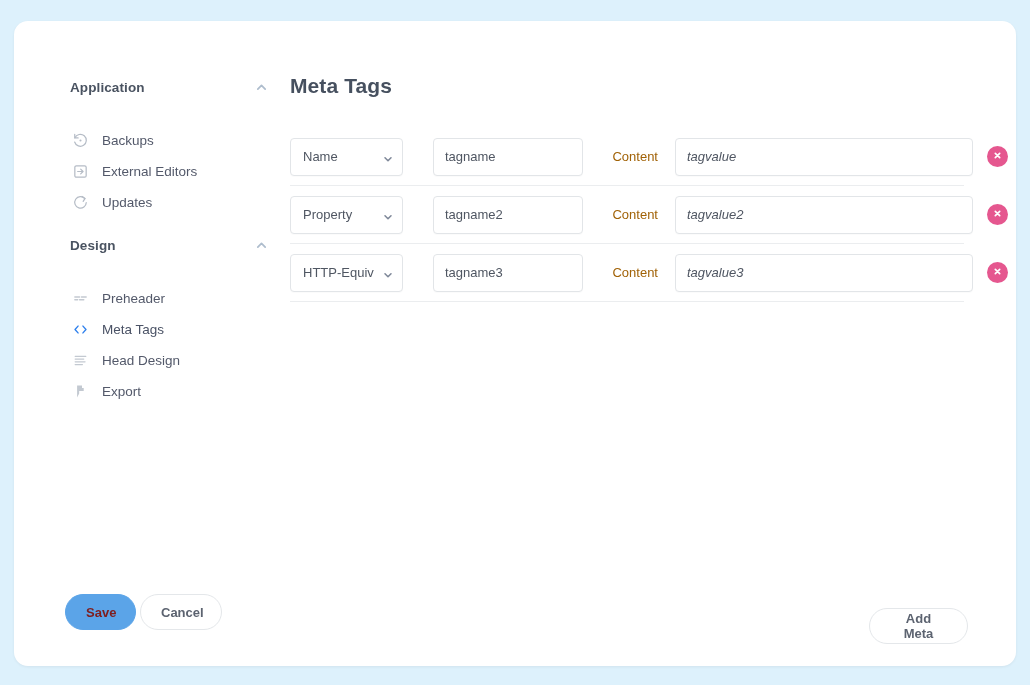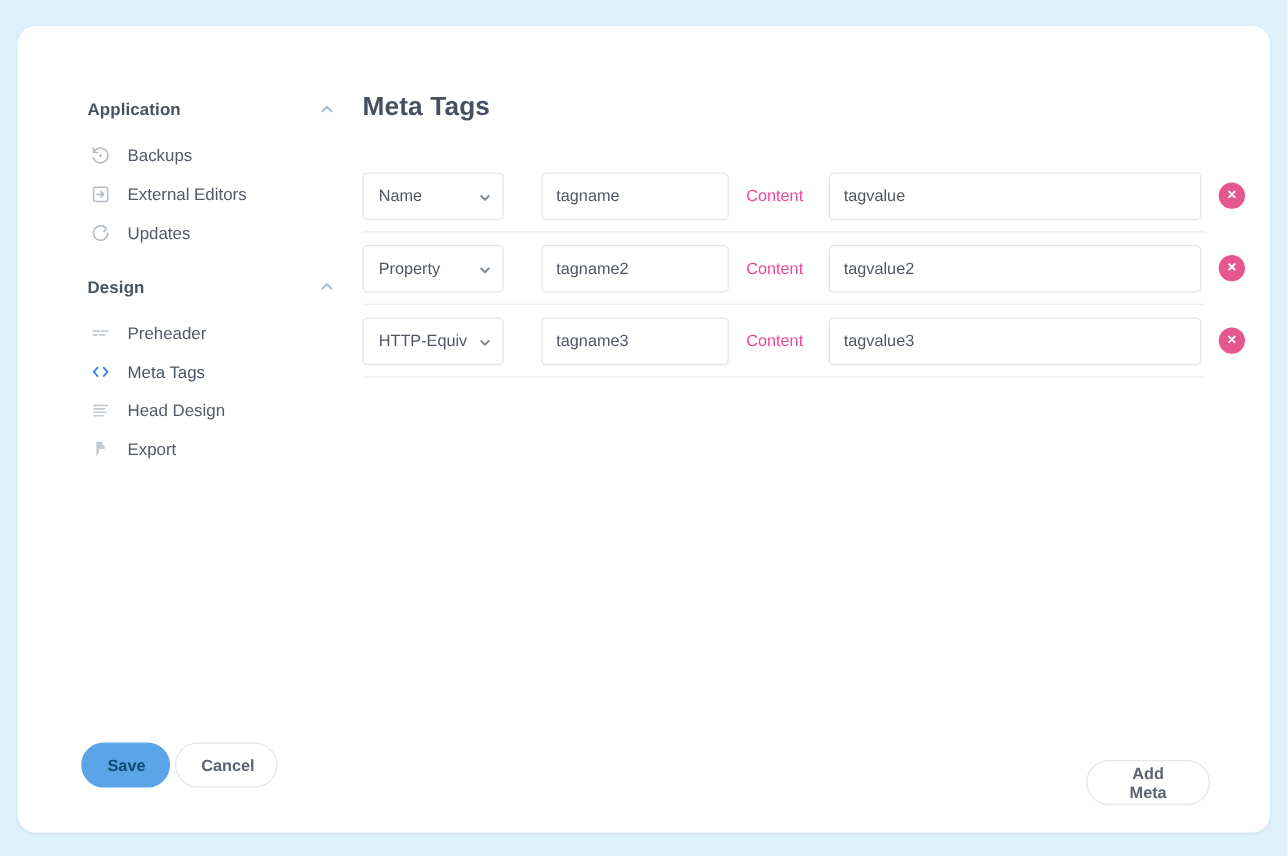--- a/index.html
+++ b/index.html
@@ -44,21 +44,21 @@
   .group-title {
     font-size: 13.5px;
     font-weight: bold;
     color: #4a5361;
     letter-spacing: 0.1px;
   }
   .chevron-up {
     width: 13px; height: 13px;
     display: block;
   }
-  .nav-items { margin-top: 9px; }
+  .nav-items { margin-top: 25px; }
   .nav-item {
     display: flex;
     align-items: center;
     height: 31px;
     padding-left: 13px;
     cursor: pointer;
   }
   .nav-icon {
     width: 18px;
     height: 18px;
@@ -140,28 +140,28 @@
     font-family: "Liberation Sans", sans-serif;
     font-size: 13px;
     color: #4f5662;
     padding: 0 11px;
     outline: none;
     box-shadow: 0 1px 1px rgba(0,0,0,0.02);
   }
   .name-field { width: 150px; flex: 0 0 150px; margin-left: 30px; }
   .content-label {
     font-size: 13px;
-    color: #ec4899;
+    color: #a16207;
     margin-left: 14px;
     width: 62px;
     flex: 0 0 62px;
-    text-align: left;
+    text-align: right;
     padding-right: 1px;
   }
-  .content-field { width: 298px; flex: 0 0 298px; margin-left: 4px; }
+  .content-field { width: 298px; flex: 0 0 298px; margin-left: 16px; font-style: italic; }
 
   .delete-btn {
     width: 21px;
     height: 21px;
     border-radius: 50%;
     background: #e5578f;
     border: none;
     margin-left: 14px;
     flex: 0 0 21px;
     cursor: pointer;
@@ -189,21 +189,21 @@
     outline: none;
     padding: 0 20px;
   }
   #btn-save {
     position: absolute;
     left: 51px;
     top: 0;
     width: 71px;
     background: #5ba4e8;
     border: 1px solid #5ba4e8;
-    color: #0c4a6e;
+    color: #7f1d1d;
   }
   #btn-cancel {
     position: absolute;
     left: 126px;
     top: 0;
     width: 82px;
     background: #ffffff;
     border: 1px solid #e4e7ea;
     color: #5c6370;
   }

